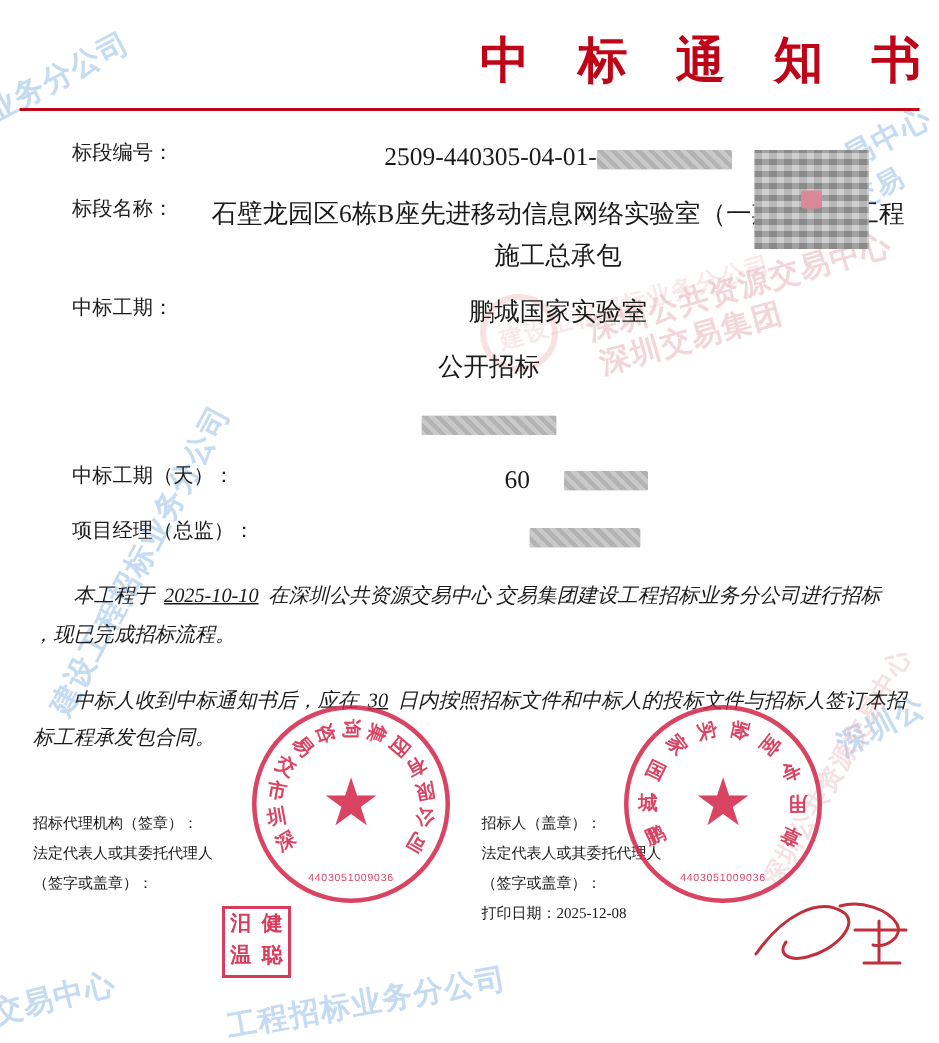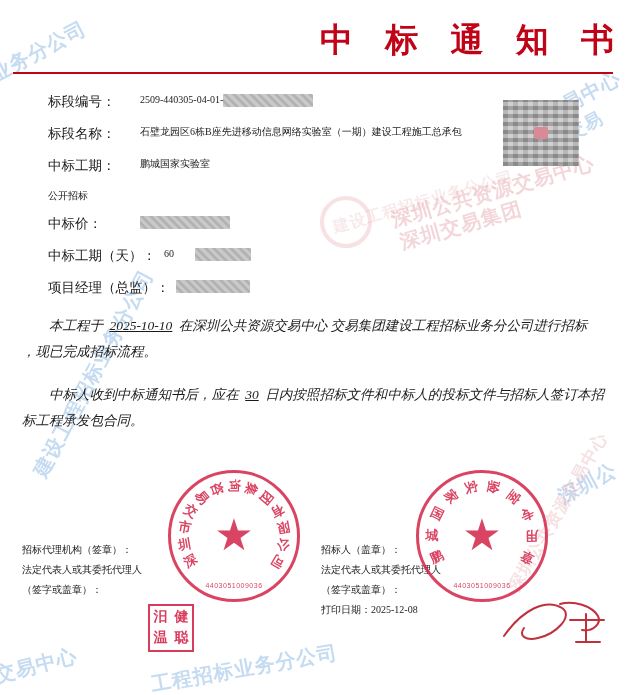--- a/index.html
+++ b/index.html
@@ -89,21 +89,22 @@
     margin-left: 26px;
   }
   .lbl {
     width: 92px;
     flex: 0 0 92px;
     font-size: 13.5px;
     white-space: nowrap;
   }
   .val {
     flex: 1;
-    font-size: 10px;
+    font-size: 17px;
+    text-align: center;
   }
   .val-two {
     line-height: 1.6;
   }
   .redact {
     display: inline-block;
     vertical-align: middle;
     background:
       repeating-linear-gradient(45deg, #c9c9c9 0 3px, #b3b3b3 3px 6px),
       #bdbdbd;
@@ -291,21 +292,20 @@
     <div class="lbl">中标工期：</div>
     <div class="val">鹏城国家实验室</div>
   </div>
 
   <div class="row">
     <div class="val">公开招标</div>
   </div>
 
 
   <div class="row">
-    <div class="lbl">中标价：</div>
     <div class="val">
       <span class="redact r90"></span>
     </div>
   </div>
 
   <div class="row">
     <div class="lbl" style="width:116px;flex:0 0 116px;">中标工期（天）：</div>
     <div class="val">
       <span>60</span>
       <span class="redact r55" style="margin-left:18px;"></span>

